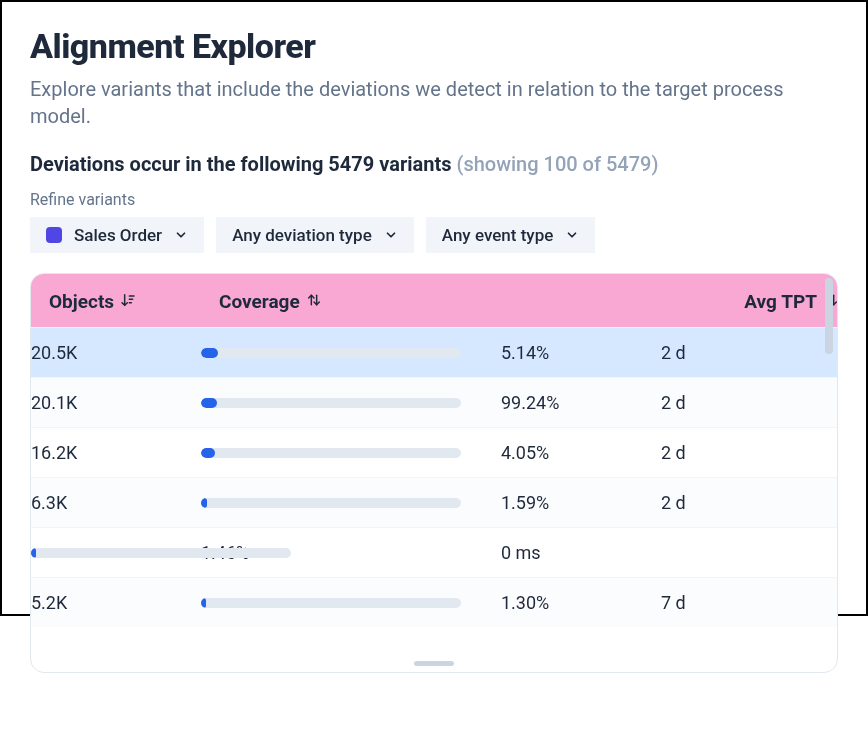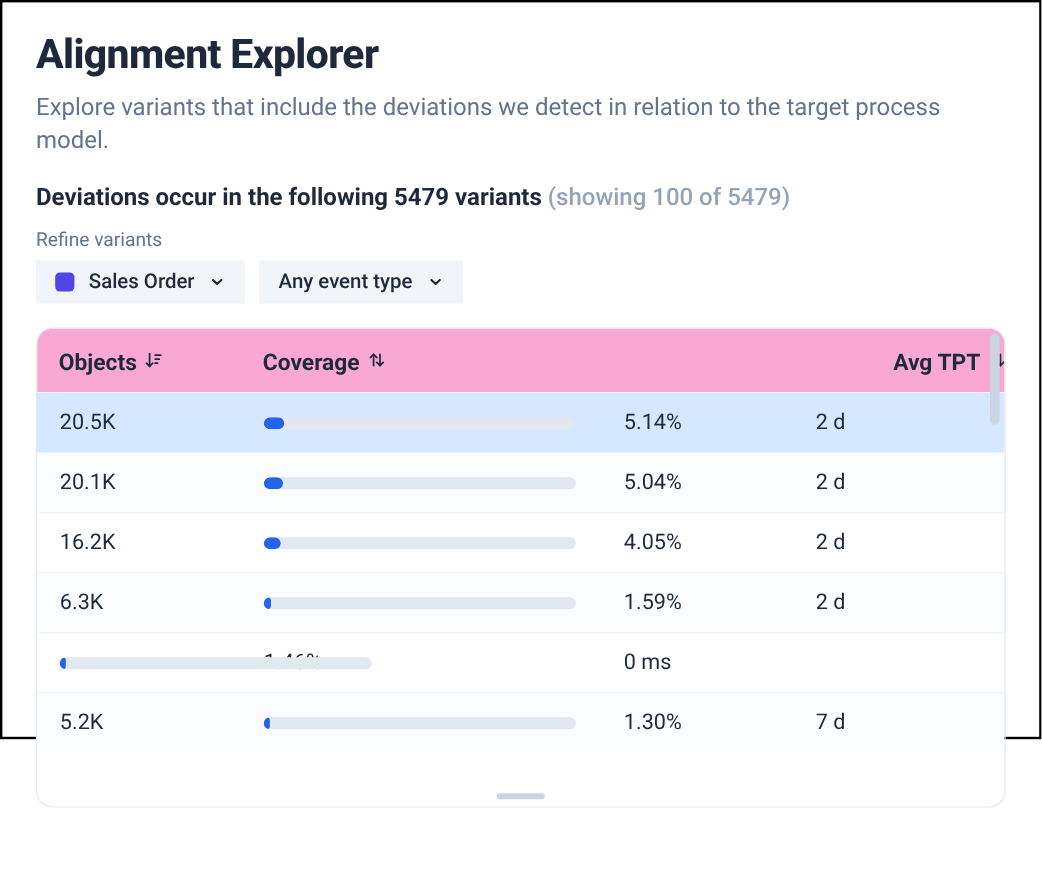--- a/index.html
+++ b/index.html
@@ -14,21 +14,21 @@
   .pill { display: inline-flex; align-items: center; gap: 12px; background: #f1f5f9; border-radius: 0; padding: 8px 16px; font-size: 17px; color: #1e293b; font-weight: 500; cursor: pointer; }
   .pill .swatch { width: 16px; height: 16px; border-radius: 4px; background: #4f46e5; }
   .chev { width: 14px; height: 14px; display: inline-flex; align-items: center; justify-content: center; }
   .chev svg { stroke: #1e293b; }
   .table-wrap { border: 1.5px solid #e2e8f0; border-radius: 14px; overflow: hidden; position: relative; height: 400px; }
   .thead { display: grid; grid-template-columns: 170px 300px 160px 160px; align-items: center; padding: 16px 18px 14px 18px; background: #f9a8d4; }
   .th { font-size: 19px; font-weight: 700; color: #1e293b; display: flex; align-items: center; gap: 6px; }
   .th.right { justify-content: flex-end; }
   .sort-icon svg { stroke: #1e293b; }
   .tbody { overflow-y: auto; height: 330px; }
-  .row { display: grid; grid-template-columns: 170px 300px 160px 160px; align-items: center; padding: 14px 19px; font-size: 18px; color: #1e293b; border-top: 1px solid #f1f5f9; }
+  .row { display: grid; grid-template-columns: 170px 300px 160px 160px; align-items: center; padding: 14px 0; font-size: 18px; color: #1e293b; border-top: 1px solid #f1f5f9; }
   .row.selected { background: #d6e8ff; }
   .row:not(.selected):nth-child(even) { background: #fbfcfe; }
   .cell-right { text-align: left; }
   .bar-track { width: 260px; height: 10px; border-radius: 6px; background: #e2e8f0; position: relative; overflow: hidden; }
   .bar-fill { height: 100%; background: #2563eb; border-radius: 6px; position: absolute; left: 0; top: 0; }
   .scrollbar-stub { position: absolute; right: 4px; top: 4px; width: 8px; height: 76px; background: #cbd5e1; border-radius: 4px; }
   .resize-handle { position: absolute; bottom: 6px; left: 50%; transform: translateX(-50%); width: 40px; height: 5px; background: #cbd5e1; border-radius: 3px; }
 </style>
 </head>
 <body>
@@ -41,20 +41,28 @@
   <p class="subheading">
     <span>Deviations occur in the following </span><span>5479</span><span> variants</span><span class="muted"> (showing 100 of 5479)</span>
   </p>
 
   <div class="refine-label">Refine variants</div>
 
   <div class="filters">
     <div class="pill">
       <span class="swatch"></span>
       <span>Sales Order</span>
+      <span class="chev">
+        <svg width="14" height="14" viewBox="0 0 24 24" fill="none" stroke-width="3" stroke-linecap="round" stroke-linejoin="round">
+            <polyline points="6 9 12 15 18 9"></polyline>
+          </svg>
+      </span>
+    </div>
+    <div class="pill">
+      <span>Any deviation type</span>
       <span class="chev">
         <svg width="14" height="14" viewBox="0 0 24 24" fill="none" stroke-width="3" stroke-linecap="round" stroke-linejoin="round">
             <polyline points="6 9 12 15 18 9"></polyline>
           </svg>
       </span>
     </div>
     <div class="pill">
       <span>Any event type</span>
       <span class="chev">
         <svg width="14" height="14" viewBox="0 0 24 24" fill="none" stroke-width="3" stroke-linecap="round" stroke-linejoin="round">
@@ -114,21 +122,21 @@
           <div class="cell-right">5.14%</div>
           <div class="cell-right">2 d</div>
         </div>
         <div class="row">
           <div>20.1K</div>
           <div>
             <div class="bar-track">
               <div class="bar-fill" style="width: 6.2%;"></div>
             </div>
           </div>
-          <div class="cell-right">5.04%</div>
+          <div class="cell-right">99.24%</div>
           <div class="cell-right">2 d</div>
         </div>
         <div class="row">
           <div>16.2K</div>
           <div>
             <div class="bar-track">
               <div class="bar-fill" style="width: 5.2%;"></div>
             </div>
           </div>
           <div class="cell-right">4.05%</div>

